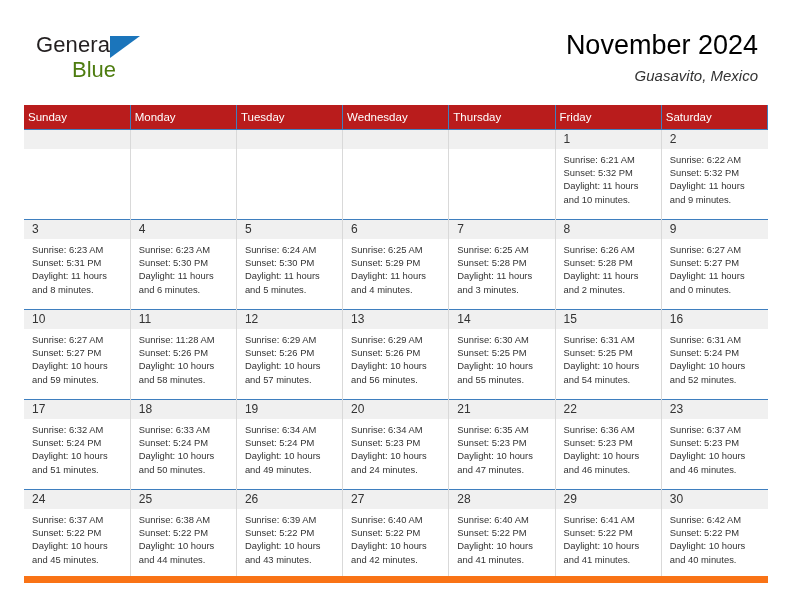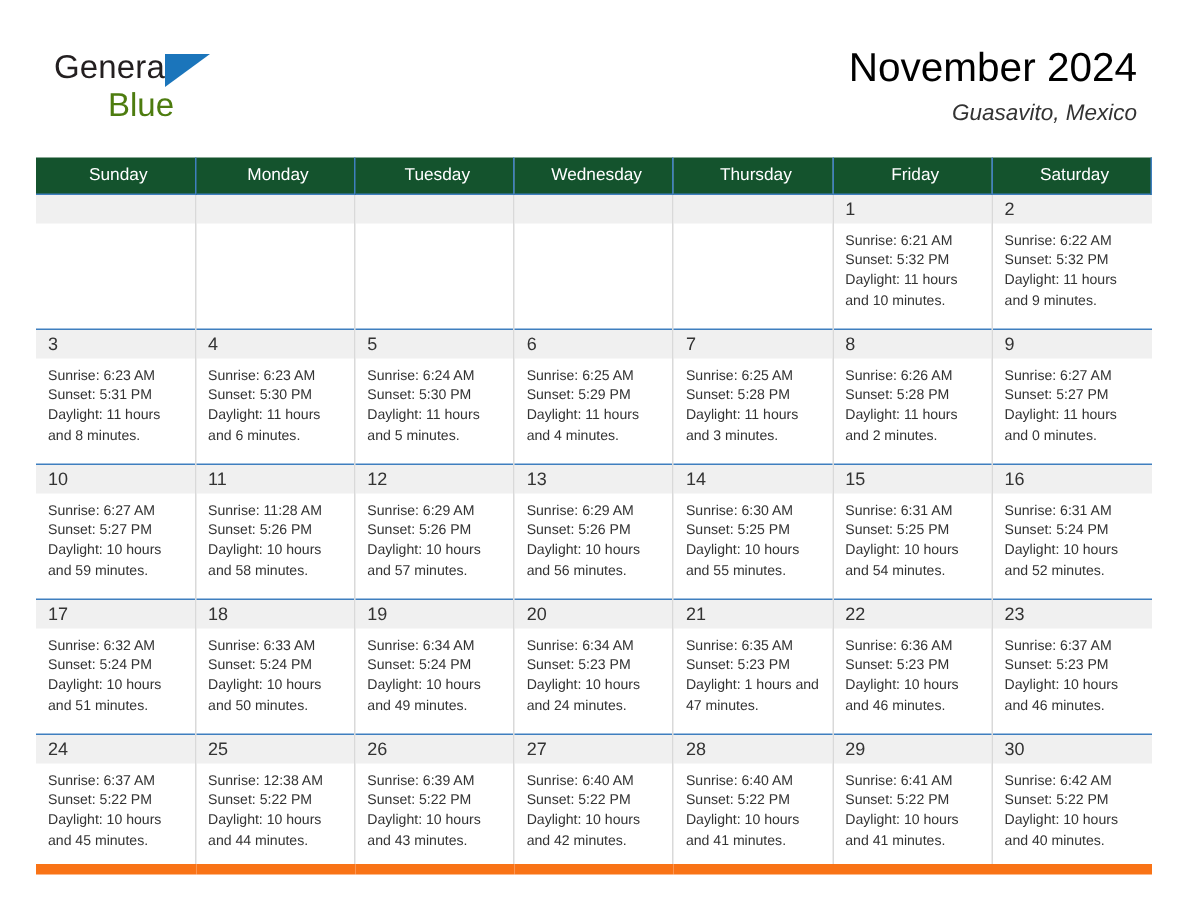--- a/index.html
+++ b/index.html
@@ -88,25 +88,25 @@
   .calendar {
     position: absolute;
     left: 24px;
     top: 105px;
     width: 744px;
     border-collapse: collapse;
     table-layout: fixed;
   }
 
   .calendar th {
-    background: #14532d;
+    background: #b91c1c;
     color: #ffffff;
     font-size: 11.5px;
     font-weight: normal;
-    text-align: center;
+    text-align: left;
     padding: 6px 0 6px 4px;
     height: 21px;
     border-right: 1px solid #3f7fbf;
   }
 
   .calendar td {
     width: 106.28px;
     height: 90px;
     vertical-align: top;
     border-top: 1px solid #3f7fbf;
@@ -362,21 +362,21 @@
             <div>Sunrise: 6:34 AM</div>
             <div>Sunset: 5:23 PM</div>
             <div class="wrap2">Daylight: 10 hours and 24 minutes.</div>
           </div>
         </td>
         <td>
           <span class="daynum">21</span>
           <div class="cellbody">
             <div>Sunrise: 6:35 AM</div>
             <div>Sunset: 5:23 PM</div>
-            <div class="wrap2">Daylight: 1 hours and 47 minutes.</div>
+            <div class="wrap2">Daylight: 10 hours and 47 minutes.</div>
           </div>
         </td>
         <td>
           <span class="daynum">22</span>
           <div class="cellbody">
             <div>Sunrise: 6:36 AM</div>
             <div>Sunset: 5:23 PM</div>
             <div class="wrap2">Daylight: 10 hours and 46 minutes.</div>
           </div>
         </td>
@@ -395,21 +395,21 @@
           <span class="daynum">24</span>
           <div class="cellbody">
             <div>Sunrise: 6:37 AM</div>
             <div>Sunset: 5:22 PM</div>
             <div class="wrap2">Daylight: 10 hours and 45 minutes.</div>
           </div>
         </td>
         <td>
           <span class="daynum">25</span>
           <div class="cellbody">
-            <div>Sunrise: 12:38 AM</div>
+            <div>Sunrise: 6:38 AM</div>
             <div>Sunset: 5:22 PM</div>
             <div class="wrap2">Daylight: 10 hours and 44 minutes.</div>
           </div>
         </td>
         <td>
           <span class="daynum">26</span>
           <div class="cellbody">
             <div>Sunrise: 6:39 AM</div>
             <div>Sunset: 5:22 PM</div>
             <div class="wrap2">Daylight: 10 hours and 43 minutes.</div>

